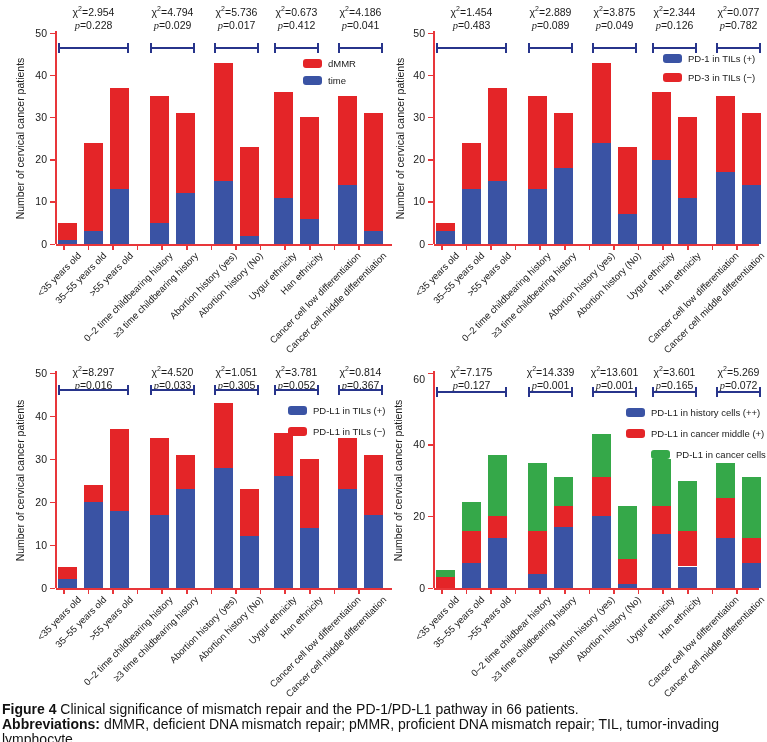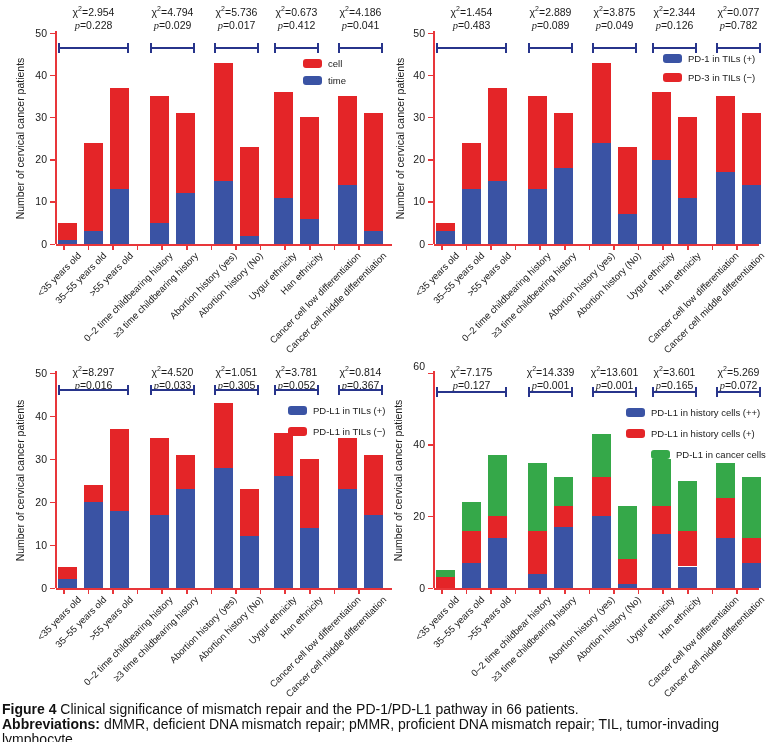--- a/index.html
+++ b/index.html
@@ -117,21 +117,21 @@
       <div class="bracket-cap" style="left: 317.3px; top: 43px; width: 1.7px; height: 10px; background: rgb(39, 52, 139);"></div>
       <div class="anno" style="left: 298.5px; top: 2px; width: 124px;">
         <div>χ<sup>2</sup>=4.186</div>
         <div class="pline"><i>p</i>=0.041</div>
       </div>
       <div class="bracket-line" style="left: 338px; top: 47px; width: 45px; height: 1.7px; background: rgb(39, 52, 139);"></div>
       <div class="bracket-cap" style="left: 338px; top: 43px; width: 1.7px; height: 10px; background: rgb(39, 52, 139);"></div>
       <div class="bracket-cap" style="left: 381.3px; top: 43px; width: 1.7px; height: 10px; background: rgb(39, 52, 139);"></div>
       <div class="legend-row" style="left: 303px; top: 57px; height: 12px;">
         <div class="legend-swatch" style="background: rgb(228, 37, 40); position: static;"></div>
-        <span class="legend-label">cell</span>
+        <span class="legend-label">dMMR</span>
       </div>
       <div class="legend-row" style="left: 303px; top: 74px; height: 12px;">
         <div class="legend-swatch" style="background: rgb(58, 83, 164); position: static;"></div>
         <span class="legend-label">time</span>
       </div>
     </div>
   <div class="panel" style="left:384px;top:0;width:383px;height:360px;">
       <div class="yaxis-line" style="left: 49px; top: 31px; width: 1.5px; height: 213px; background: rgb(232, 54, 58);"></div>
       <div class="ytick" style="left: 44px; top: 243.5px; width: 5px; height: 1.5px; background: rgb(232, 54, 58);"></div>
       <div class="ytick-label" style="left: 16px; top: 237.5px; width: 25px;">0</div>
@@ -345,21 +345,21 @@
     </div>
   <div class="panel" style="left:384px;top:360px;width:383px;height:338px;">
       <div class="yaxis-line" style="left: 49px; top: 11px; width: 1.5px; height: 217px; background: rgb(232, 54, 58);"></div>
       <div class="ytick" style="left: 44px; top: 227.5px; width: 5px; height: 1.5px; background: rgb(232, 54, 58);"></div>
       <div class="ytick-label" style="left: 16px; top: 221.5px; width: 25px;">0</div>
       <div class="ytick" style="left: 44px; top: 155.833px; width: 5px; height: 1.5px; background: rgb(232, 54, 58);"></div>
       <div class="ytick-label" style="left: 16px; top: 149.833px; width: 25px;">20</div>
       <div class="ytick" style="left: 44px; top: 84.1667px; width: 5px; height: 1.5px; background: rgb(232, 54, 58);"></div>
       <div class="ytick-label" style="left: 16px; top: 78.1667px; width: 25px;">40</div>
       <div class="ytick" style="left: 44px; top: 12.5px; width: 5px; height: 1.5px; background: rgb(232, 54, 58);"></div>
-      <div class="ytick-label" style="left: 16px; top: 0; width: 25px;">60</div>
+      <div class="ytick-label" style="left: 16px; top: 13px; width: 25px;">60</div>
       <div class="ylabel" style="left: 8px; top: 228px; width: 215px;">Number of cervical cancer patients</div>
       <div class="xaxis-line" style="left: 50px; top: 228px; width: 325px; height: 1.5px; background: rgb(232, 54, 58);"></div>
       <div class="xtick" style="left: 57px; top: 230px; width: 1.5px; height: 3.5px; background: rgb(232, 54, 58);"></div>
       <div class="xtick" style="left: 81.6px; top: 230px; width: 1.5px; height: 3.5px; background: rgb(232, 54, 58);"></div>
       <div class="xtick" style="left: 106.2px; top: 230px; width: 1.5px; height: 3.5px; background: rgb(232, 54, 58);"></div>
       <div class="xtick" style="left: 130.8px; top: 230px; width: 1.5px; height: 3.5px; background: rgb(232, 54, 58);"></div>
       <div class="xtick" style="left: 155.4px; top: 230px; width: 1.5px; height: 3.5px; background: rgb(232, 54, 58);"></div>
       <div class="xtick" style="left: 180px; top: 230px; width: 1.5px; height: 3.5px; background: rgb(232, 54, 58);"></div>
       <div class="xtick" style="left: 204.6px; top: 230px; width: 1.5px; height: 3.5px; background: rgb(232, 54, 58);"></div>
       <div class="xtick" style="left: 229.2px; top: 230px; width: 1.5px; height: 3.5px; background: rgb(232, 54, 58);"></div>
@@ -445,21 +445,21 @@
       </div>
       <div class="bracket-line" style="left: 332px; top: 31px; width: 45px; height: 1.7px; background: rgb(39, 52, 139);"></div>
       <div class="bracket-cap" style="left: 332px; top: 27px; width: 1.7px; height: 10px; background: rgb(39, 52, 139);"></div>
       <div class="bracket-cap" style="left: 375.3px; top: 27px; width: 1.7px; height: 10px; background: rgb(39, 52, 139);"></div>
       <div class="legend-row" style="left: 242px; top: 46px; height: 12px;">
         <div class="legend-swatch" style="background: rgb(58, 83, 164); position: static;"></div>
         <span class="legend-label">PD-L1 in history cells (++)</span>
       </div>
       <div class="legend-row" style="left: 242px; top: 67px; height: 12px;">
         <div class="legend-swatch" style="background: rgb(228, 37, 40); position: static;"></div>
-        <span class="legend-label">PD-L1 in history cells (+)</span>
+        <span class="legend-label">PD-L1 in cancer middle (+)</span>
       </div>
       <div class="legend-row" style="left: 242px; top: 88px; height: 12px; padding-left: 25px;">
         <div class="legend-swatch" style="background: rgb(53, 168, 73); position: static;"></div>
         <span class="legend-label">PD-L1 in cancer cells (−)</span>
       </div>
     </div>
 
   <div class="caption">
     <div><span class="b">Figure 4</span> <span>Clinical significance of mismatch repair and the PD-1/PD-L1 pathway in 66 patients.</span></div>
     <div><span class="b">Abbreviations:</span> <span>dMMR, deficient DNA mismatch repair; pMMR, proficient DNA mismatch repair; TIL, tumor-invading lymphocyte.</span></div>

